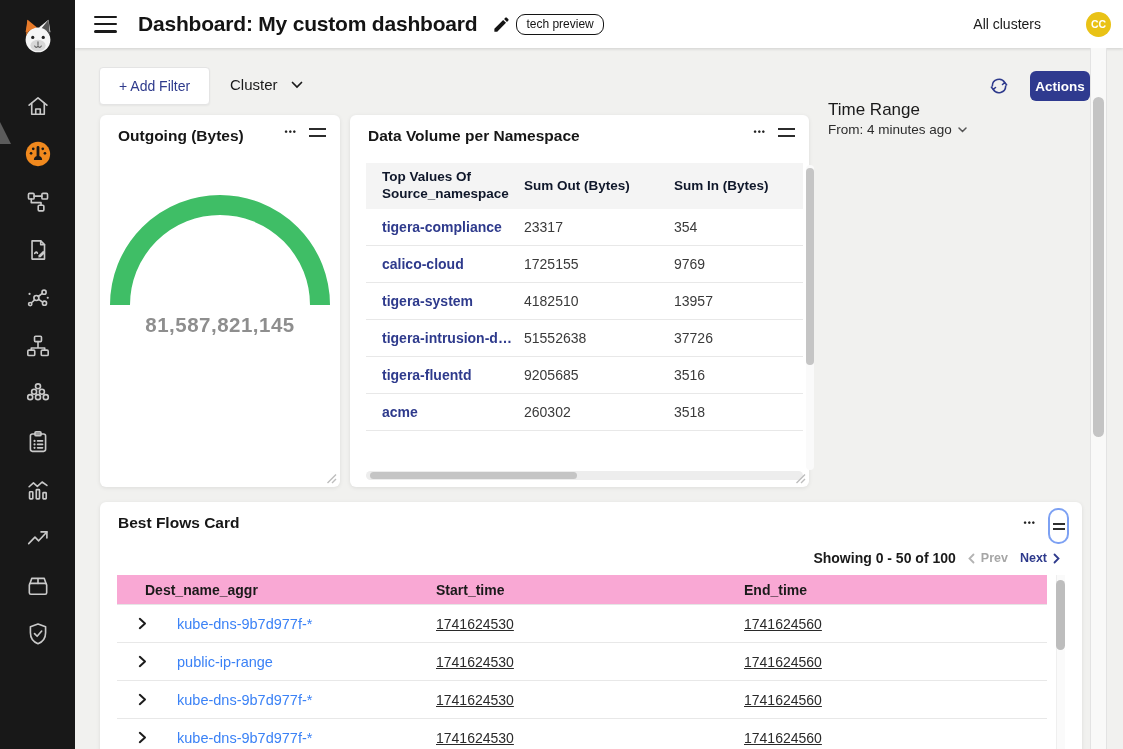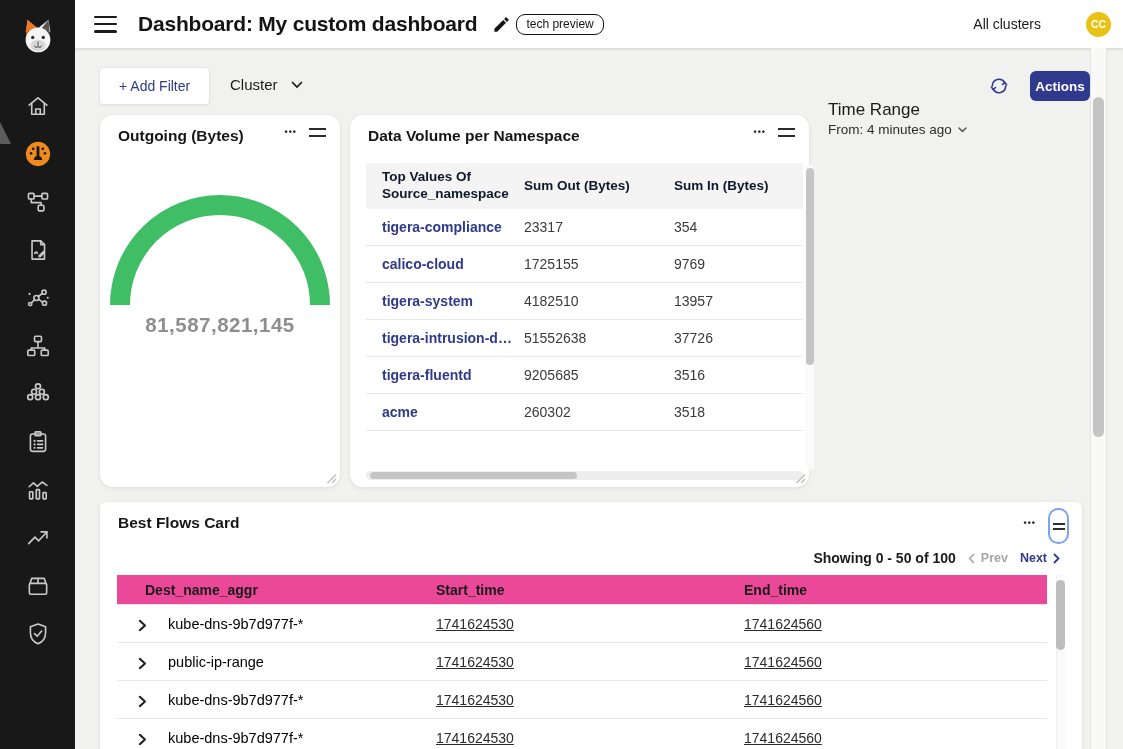--- a/index.html
+++ b/index.html
@@ -52,21 +52,21 @@
   .time-range-label { font-size: 17px; font-weight: 400; color: #1a1a1a; margin-top: 31px; }
   .time-range-value { margin-top: 2px; font-size: 13.5px; color: #2c2c2c; display: flex; align-items: center; gap: 6px; cursor: pointer; }
   .refresh-btn { position: absolute; left: 989px; top: 76px; cursor: pointer; display: flex; }
   .actions-btn {
     position: absolute; left: 1030px; top: 71px; width: 60px; height: 30px;
     background: #2f3a8f; border: none; border-radius: 6px; color: #ffffff;
     font-size: 13.5px; font-weight: 600; cursor: pointer; font-family: inherit;
   }
 
   
-  .card { position: absolute; background: #ffffff; border-radius: 13px; box-shadow: 0 1px 4px rgba(20,20,20,0.09); }
+  .card { position: absolute; background: #ffffff; border-radius: 6px; box-shadow: 0 1px 4px rgba(20,20,20,0.09); }
   .card-title { position: absolute; left: 18px; top: 12px; font-size: 15.5px; font-weight: 700; color: #161616; }
   .card-icons { position: absolute; top: 13px; right: 14px; display: flex; align-items: center; gap: 12px; }
   .dots { font-size: 9px; letter-spacing: 1px; font-weight: 700; color: #222; line-height: 1; cursor: pointer; }
   .handle-icon { width: 17px; height: 9px; border-top: 2.2px solid #2c2c2c; border-bottom: 2.2px solid #2c2c2c; cursor: grab; }
   .resize-corner { position: absolute; right: 3px; bottom: 3px; }
 
   
   .card-outgoing { left: 100px; top: 115px; width: 240px; height: 372px; }
   .gauge-svg { position: absolute; left: 0; top: 40px; }
   .gauge-value { position: absolute; left: 0; top: 198px; width: 240px; text-align: center; font-size: 20.5px; font-weight: 700; color: #8e8e8e; letter-spacing: 0.5px; }
@@ -101,25 +101,25 @@
   }
   .bf-handle .hline { width: 12px; height: 2px; background: #2f2f2f; }
   .bf-pagination { position: absolute; top: 47px; right: 22px; display: flex; align-items: center; gap: 12px; height: 18px; }
   .bf-showing { font-size: 14px; font-weight: 600; color: #1a1a1a; }
   .pg-prev, .pg-next { display: flex; align-items: center; gap: 6px; cursor: pointer; }
   .pg-prev span { font-size: 12.5px; font-weight: 700; color: #a6a6a6; }
   .pg-next span { font-size: 12.5px; font-weight: 700; color: #2e3a8c; }
   .bf-table { position: absolute; left: 17px; top: 73px; width: 930px; }
   .bf-head {
     display: grid; grid-template-columns: 319px 308px 303px; height: 30px; align-items: center;
-    background: #ec4899; border-bottom: 1px solid #e5e5e5; font-size: 14px; font-weight: 700; color: #1a1a1a;
+    background: #f9a8d4; border-bottom: 1px solid #e5e5e5; font-size: 14px; font-weight: 700; color: #1a1a1a;
   }
   .bf-head > div:first-child { padding-left: 28px; }
   .bf-row { display: grid; grid-template-columns: 319px 308px 303px; height: 38px; align-items: center; border-bottom: 1px solid #e8e8e8; background: #fff; }
-  .bf-dest { display: flex; align-items: flex-end; gap: 21px; padding-left: 21px; font-size: 14.5px; color: #000000; }
+  .bf-dest { display: flex; align-items: center; gap: 30px; padding-left: 21px; font-size: 14.5px; color: #3b82f6; }
   .bf-num { font-size: 14px; color: #2a2a2a; text-decoration: underline; }
   .row-chevron { display: flex; cursor: pointer; }
   .bf-vscroll-track { position: absolute; left: 956px; top: 73px; width: 9px; height: 176px; background: #fafafa; border-left: 1px solid #efefef; }
   .bf-vscroll-thumb { position: absolute; left: 956px; top: 78px; width: 9px; height: 70px; background: #bdbdbd; border-radius: 4.5px; cursor: pointer; }
 
   
   .page-scroll-track {
     position: absolute; left: 1090px; top: 48px; width: 17px; height: 701px;
     background: #f9f9f8; border-left: 1px solid #e3e3e3; border-right: 1px solid #e3e3e3; z-index: 7;
   }

